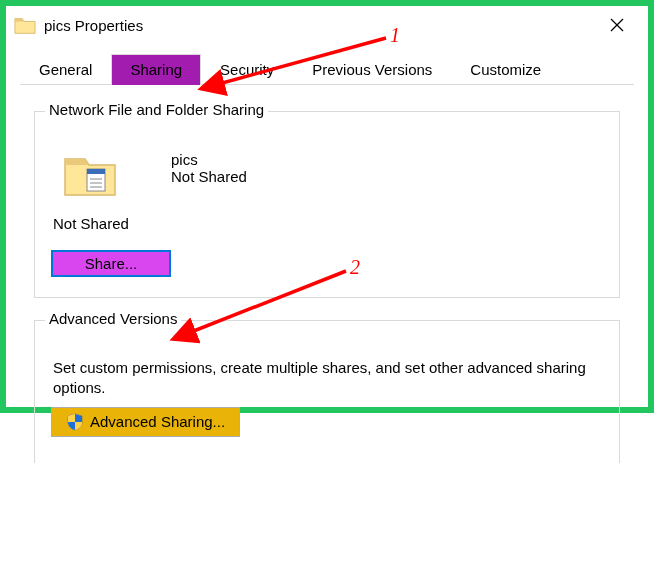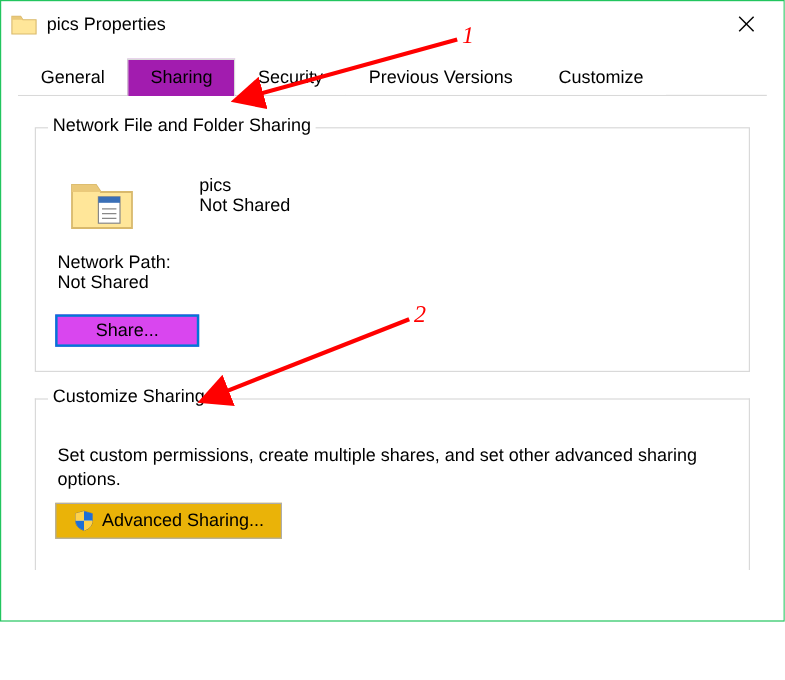--- a/index.html
+++ b/index.html
@@ -9,22 +9,22 @@
     height: 567px;
     font-family: "Segoe UI", Tahoma, sans-serif;
     font-size: 15px;
     background: #fff;
     color: #000;
     overflow: hidden;
   }
   .window {
     position: relative;
     width: 654px;
-    height: 518px;
-    border: 1px solid #22c55e;
+    height: 413px;
+    border: 6px solid #22c55e;
     box-sizing: border-box;
   }
   
   .titlebar {
     display: flex;
     align-items: center;
     height: 38px;
     padding: 0 8px;
   }
   .titlebar .icon {
@@ -215,30 +215,29 @@
               <line x1="27" y1="32" x2="39" y2="32" stroke="#888" stroke-width="1"></line>
               <line x1="27" y1="36" x2="39" y2="36" stroke="#888" stroke-width="1"></line>
             </svg>
           </span>
           <div class="share-text">
             <div class="name">pics</div>
             <div class="status">Not Shared</div>
           </div>
         </div>
 
-        <div class="netpath-label">Network Path:</div>
         <div class="netpath-value">Not Shared</div>
 
         <div class="btn focus">
           <span>Share...</span>
         </div>
       </div>
 
       <div class="group" style="margin-top:22px; border-bottom:none; padding-bottom:26px;">
-        <div class="group-title">Customize Sharing</div>
+        <div class="group-title">Advanced Versions</div>
         <div class="adv-text">Set custom permissions, create multiple shares, and set other advanced sharing options.</div>
         <div class="adv-btn">
           <span class="shield">
             <svg viewBox="0 0 18 18">
               <path d="M9 1 L16 3 L16 9 C16 13 13 16 9 17 C5 16 2 13 2 9 L2 3 Z" fill="#fff" stroke="#555" stroke-width="0.5"></path>
               <path d="M9 1 L16 3 L16 9 L9 9 Z" fill="#1e6fd6"></path>
               <path d="M2 3 L9 1 L9 9 L2 9 Z" fill="#ffd24a"></path>
               <path d="M9 9 L16 9 C16 13 13 16 9 17 Z" fill="#ffd24a"></path>
               <path d="M2 9 L9 9 L9 17 C5 16 2 13 2 9 Z" fill="#1e6fd6"></path>
             </svg>

